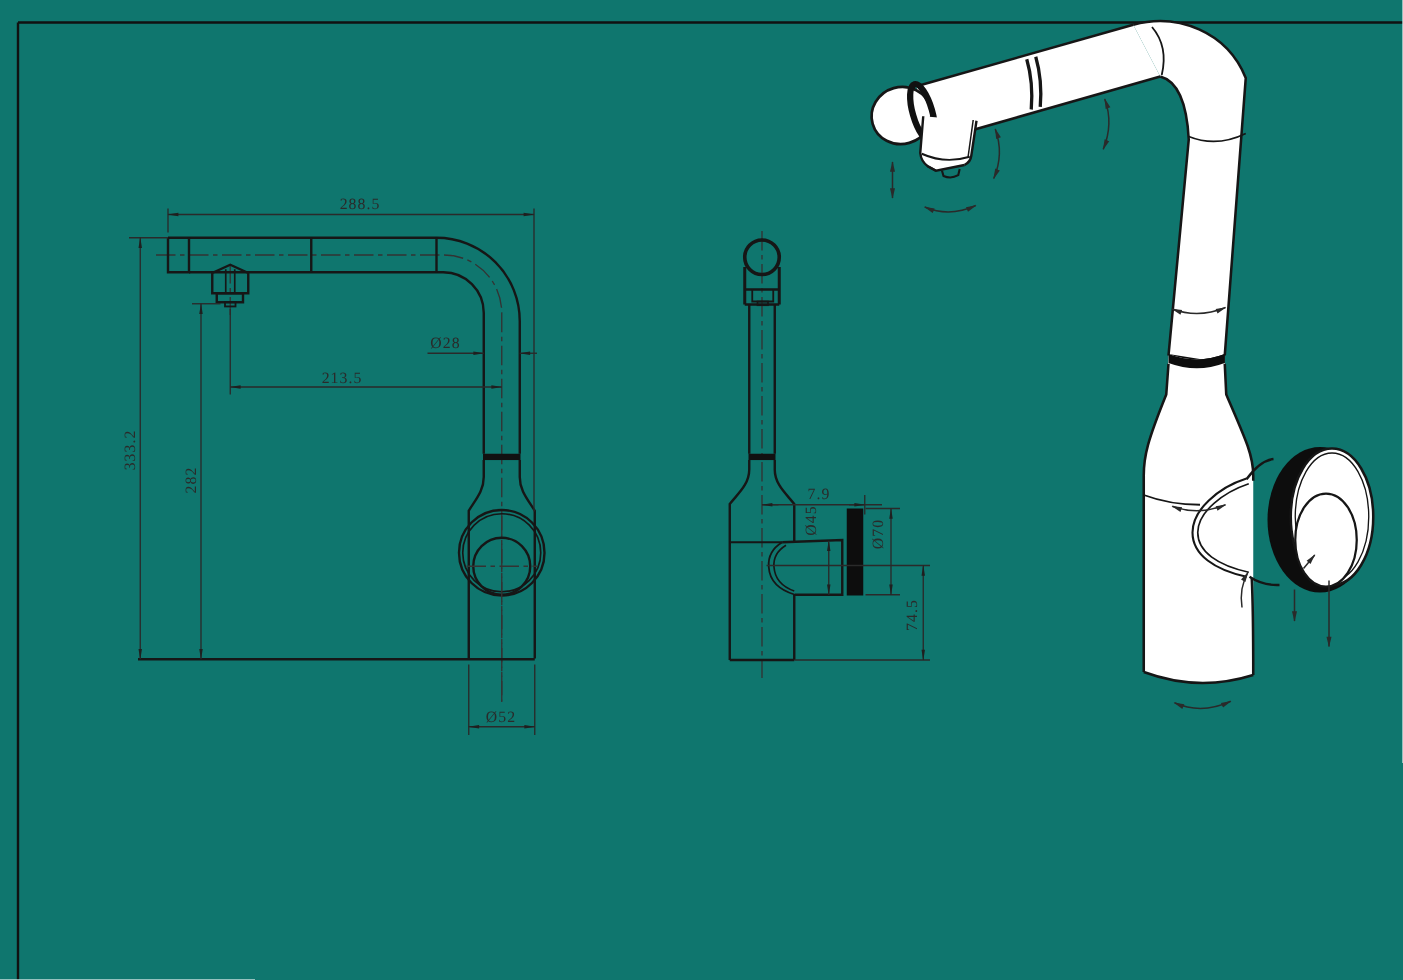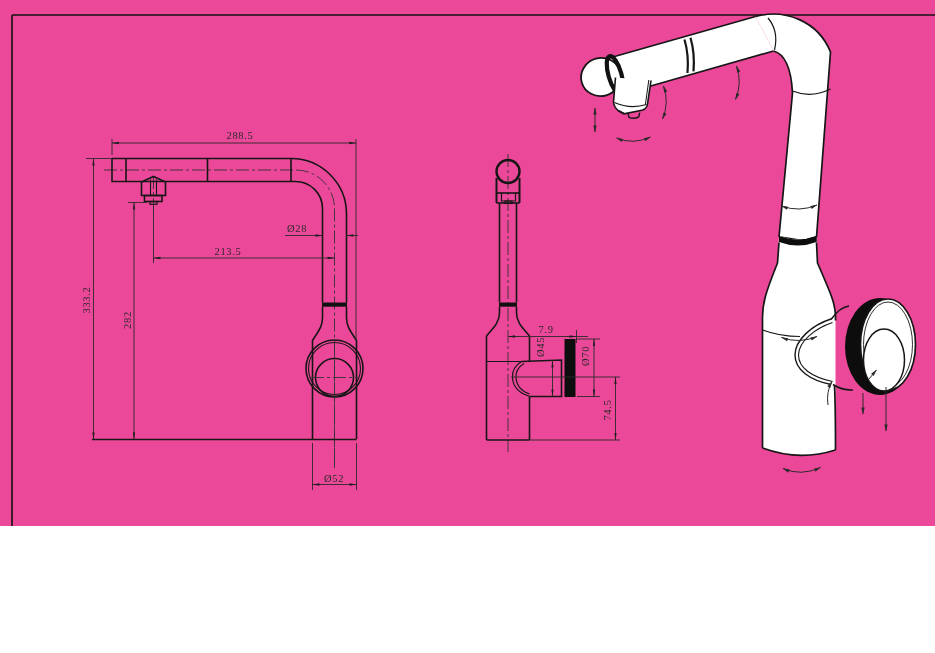--- a/index.html
+++ b/index.html
@@ -1,16 +1,16 @@
 <!DOCTYPE html>
 <html><head>
 <meta charset="utf-8">
 <style>
   html,body{margin:0;padding:0;background:#fff;}
-  .sheet{position:relative;width:935px;height:526px;background:#ec4899;overflow:hidden;
+  .sheet{position:relative;width:935px;height:653px;background:#0f766e;overflow:hidden;
          font-family:"Liberation Serif", serif;}
   svg{position:absolute;left:0;top:0;}
   text{fill:#2a2a2a;font-size:10.5px;letter-spacing:0.7px;}
 </style>
 </head>
 <body>
 
 <div class="sheet">
 <svg width="935" height="653" viewBox="0 0 935 653">
   <defs>

